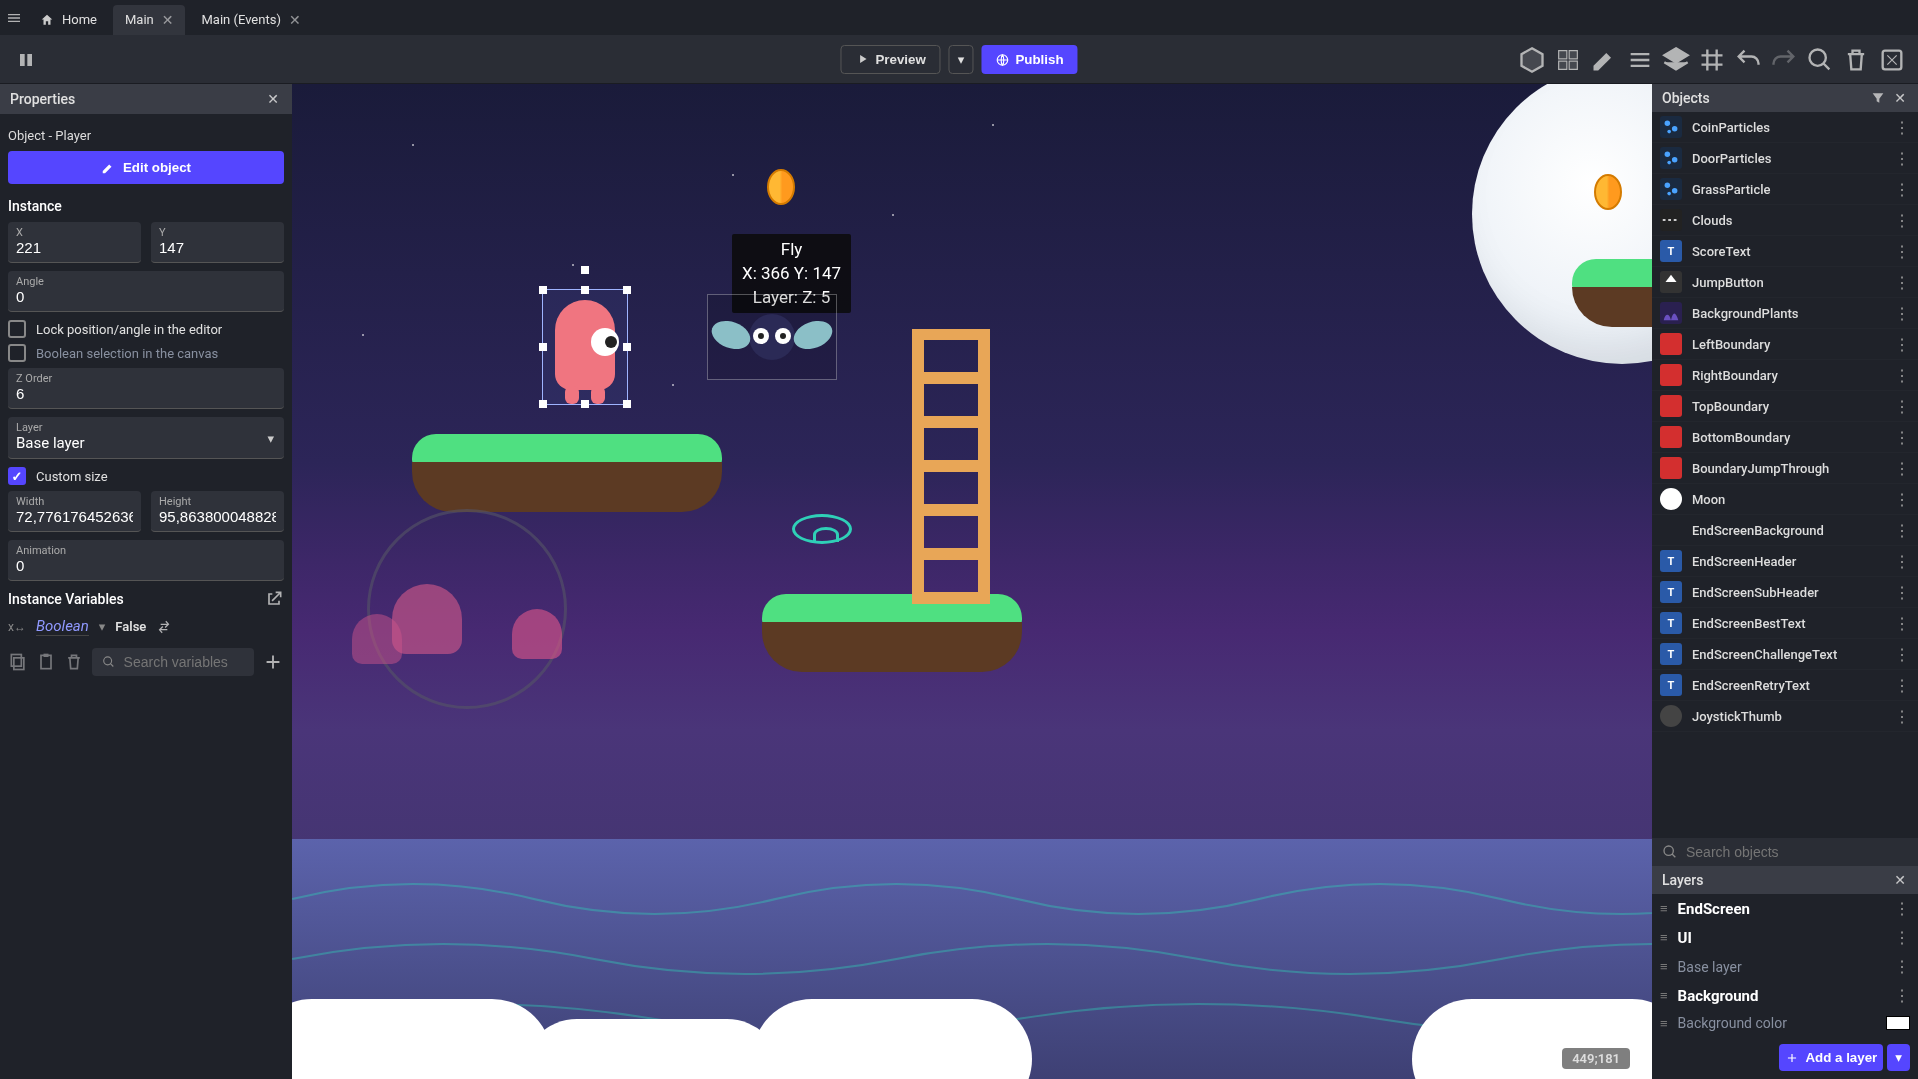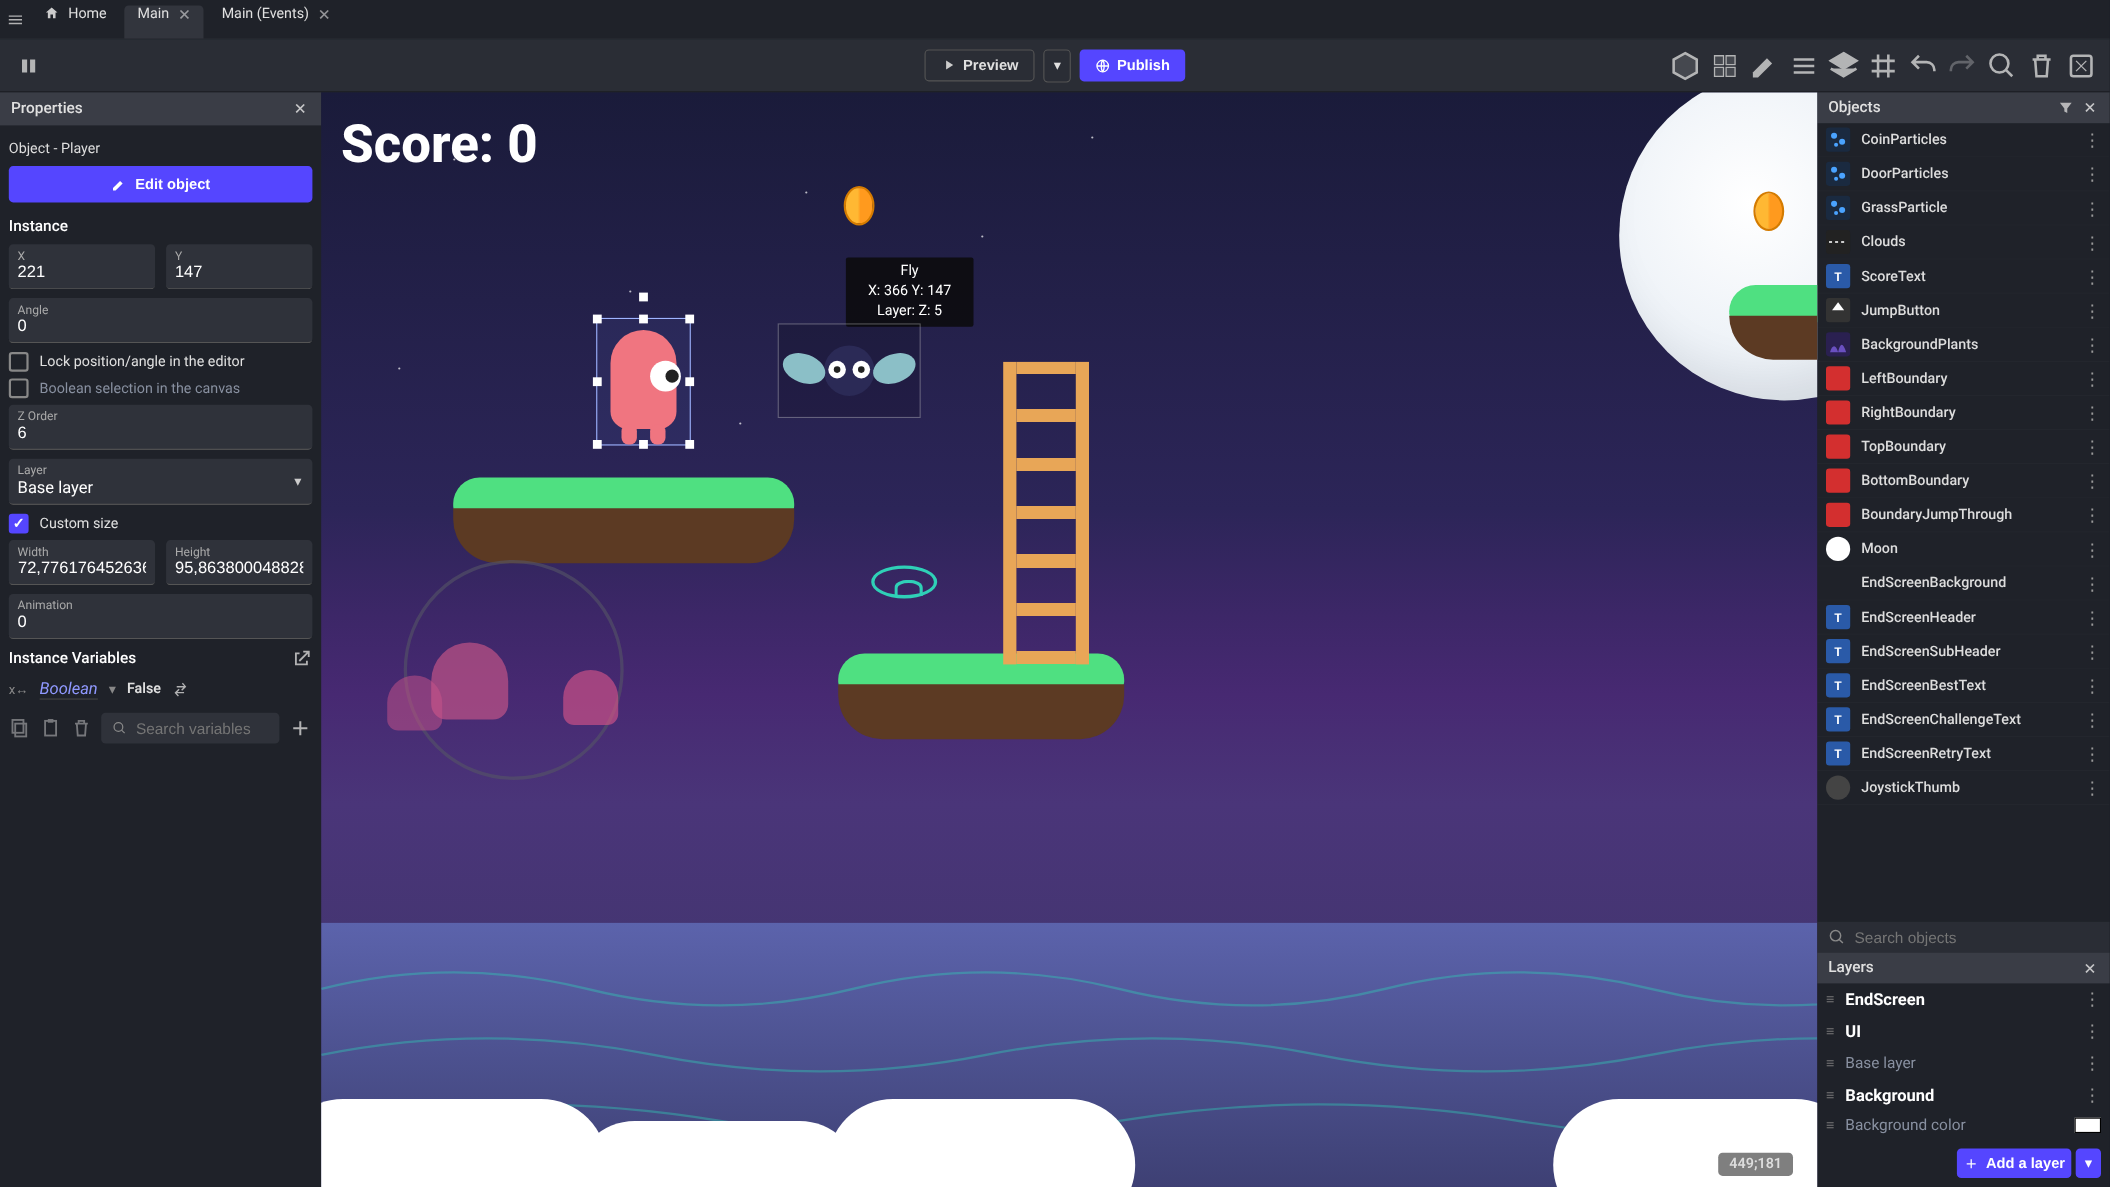--- a/index.html
+++ b/index.html
@@ -21,21 +21,21 @@
 }
 .hamburger {
   width: 36px; height: 36px;
   display: flex; align-items: center; justify-content: center;
   cursor: pointer;
 }
 .tab {
   height: 30px;
   padding: 0 12px;
   display: flex;
-  align-items: flex-start;
+  align-items: center;
   gap: 8px;
   cursor: pointer;
   border-radius: 4px 4px 0 0;
   margin-top: 4px;
 }
 .tab.active { background: #32353d; }
 .tab .close-x { opacity: 0.6; font-size: 14px; }
 .toolbar {
   height: 48px;
   background: #2a2d35;
@@ -197,26 +197,25 @@
 .cloud { position:absolute; background:#fff; border-radius:80px; }
 .player-box {
   position:absolute;
   border:1px solid #9fb4ff;
   background:rgba(120,140,255,0.08);
 }
 .handle { position:absolute; width:8px; height:8px; background:#fff; }
 .fly-tooltip {
   position:absolute;
   background:rgba(10,10,10,0.85);
-  color:#fff; font-size:13px;
-  padding:4px 20px;
+  color:#fff; font-size:17px;
+  padding:4px 10px;
   border-radius:2px;
   text-align:center;
   line-height:1.4;
-  margin-left:37px;
 }
 .fly-box { position:absolute; border:1px solid rgba(255,255,255,0.3); background:rgba(0,0,0,0.15); }
 .coord-badge {
   position:absolute;
   right:22px; bottom:10px;
   background:rgba(0,0,0,0.5);
   color:#ddd;
   padding:3px 10px;
   border-radius:4px;
   font-weight:600;
@@ -552,21 +551,20 @@
     <div class="star" style="top:60px;left:120px"></div>
     <div class="star" style="top:180px;left:280px"></div>
     <div class="star" style="top:90px;left:440px"></div>
     <div class="star" style="top:250px;left:70px"></div>
     <div class="star" style="top:130px;left:600px"></div>
     <div class="star" style="top:40px;left:700px"></div>
     <div class="star" style="top:300px;left:380px"></div>
 
     <div class="moon"></div>
 
-    <div class="score-text">Score: 0</div>
 
     <div class="coin" style="top:85px;left:475px"></div>
     <div class="coin" style="top:90px;right:30px"></div>
 
     <div class="island" style="top:350px;left:120px;width:310px">
       <div class="grass"></div>
         <div class="dirt"></div>
     </div>
     <div class="island" style="top:510px;left:470px;width:260px">
       <div class="grass"></div>

